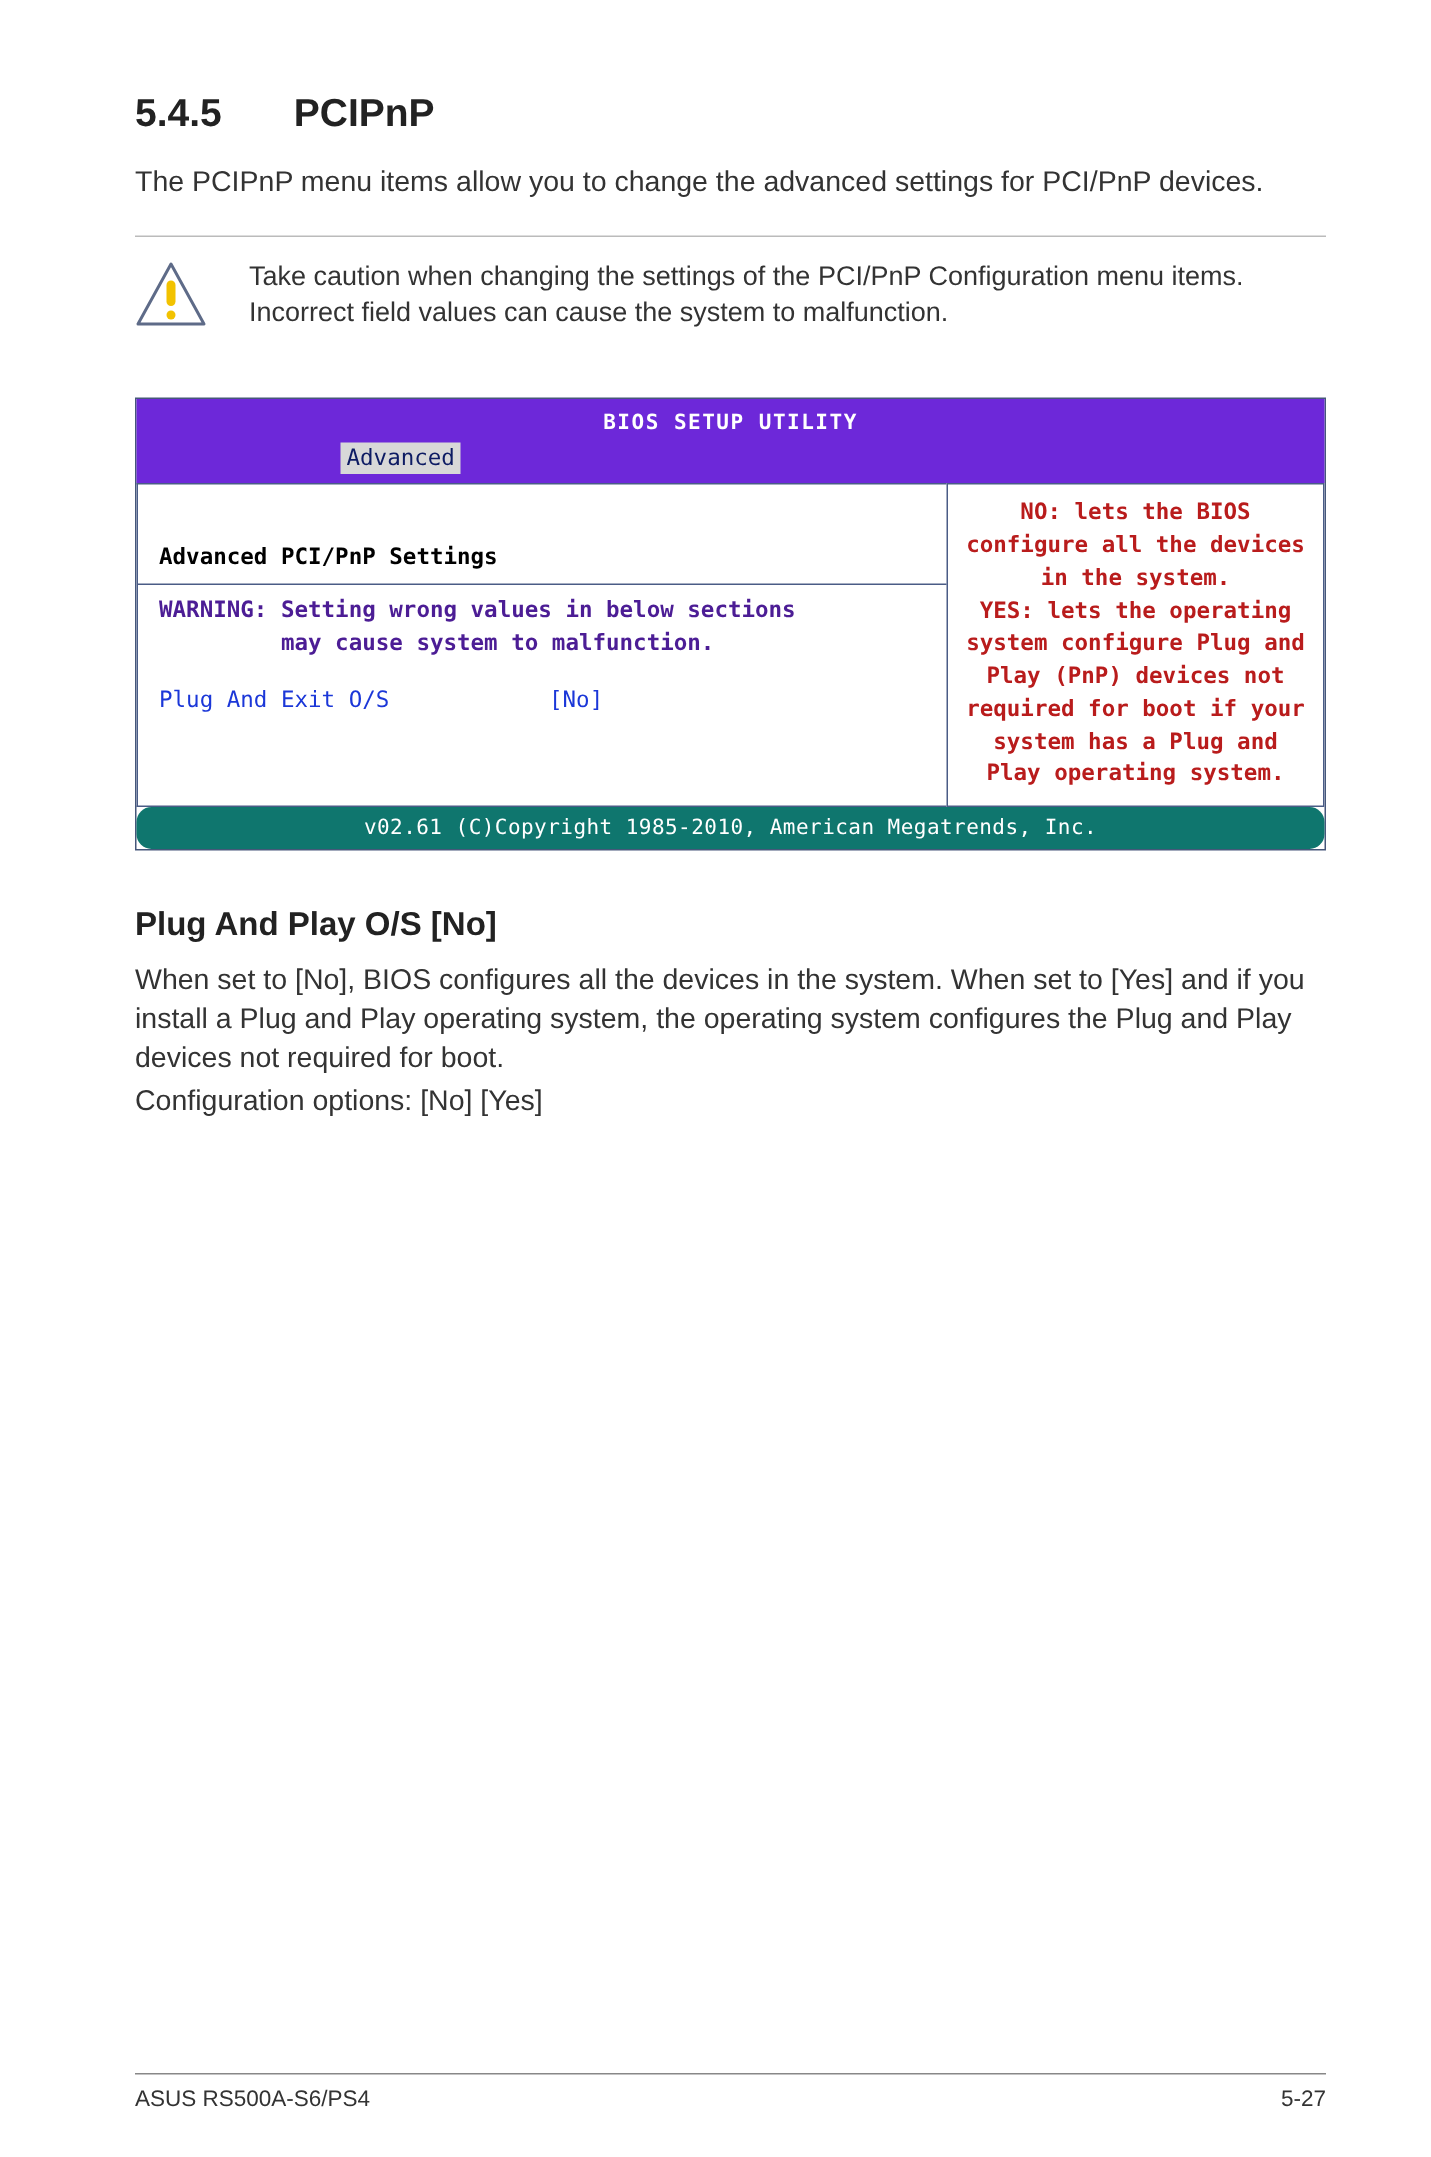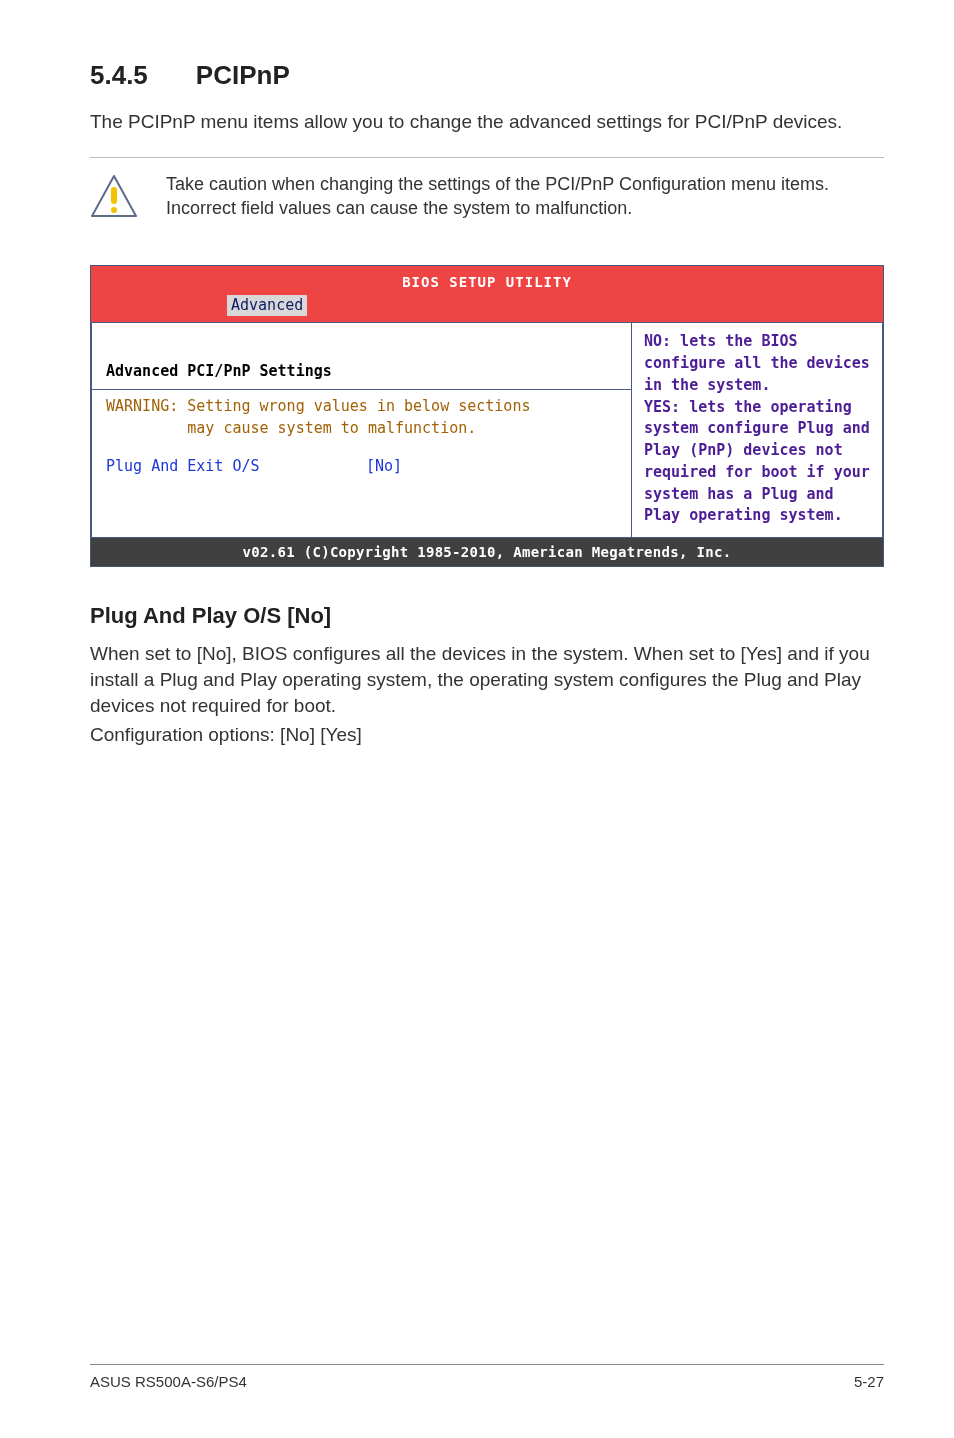--- a/index.html
+++ b/index.html
@@ -64,21 +64,21 @@
 
 .bios {
   margin-top: 36px;
   border: 1px solid #46577a;
   font-family: "Lucida Console", Monaco, monospace;
   font-size: 15px;
   line-height: 1.45;
 }
 
 .bios-header {
-  background: #ef4444;
+  background: #6d28d9;
   color: #fff;
   padding: 6px 10px;
   position: relative;
 }
 
 .bios-header-title {
   text-align: center;
   font-weight: bold;
   letter-spacing: 1px;
   font-size: 14px;
@@ -127,72 +127,74 @@
   margin-bottom: 6px;
   margin-top: 30px;
 }
 
 .bios-divider {
   border-top: 1px solid #4a5c86;
   margin: 4px -14px 6px -14px;
 }
 
 .bios-warning {
-  font-weight: normal;
-  color: #a16207;
+  font-weight: bold;
+  color: #4c1d95;
   white-space: pre;
 }
 
 .bios-row {
   display: flex;
   color: #1b37d8;
   margin-top: 16px;
 }
 
 .bios-row .label {
   width: 260px;
 }
 
 .bios-row .value {}
 
 .bios-right .help-text {
   font-weight: bold;
-  color: #4c1d95;
+  color: #b91c1c;
   white-space: pre-wrap;
+  text-align: center;
 }
 
 .bios-right .keys {
   margin-top: 16px;
   color: #0e2dce;
   white-space: pre;
   line-height: 1.45;
 }
 
 .bios-footer {
-  background: #404040;
+  background: #0f766e;
   color: #fff;
   text-align: center;
   padding: 4px;
-  font-weight: bold;
+  font-weight: normal;
   letter-spacing: 0.3px;
   font-size: 14px;
+  border-radius: 10px;
 }
 
 
 .subhead {
   font-size: 22px;
   font-weight: bold;
   margin-top: 36px;
   margin-bottom: 12px;
 }
 
 
 .page-footer {
   position: absolute;
-  bottom: 48px;
+  bottom: 30px;
   left: 90px;
   right: 70px;
   border-top: 1px solid #888;
   padding-top: 8px;
   display: flex;
   justify-content: space-between;
   font-size: 15px;
   color: #333;
 }
 </style>

